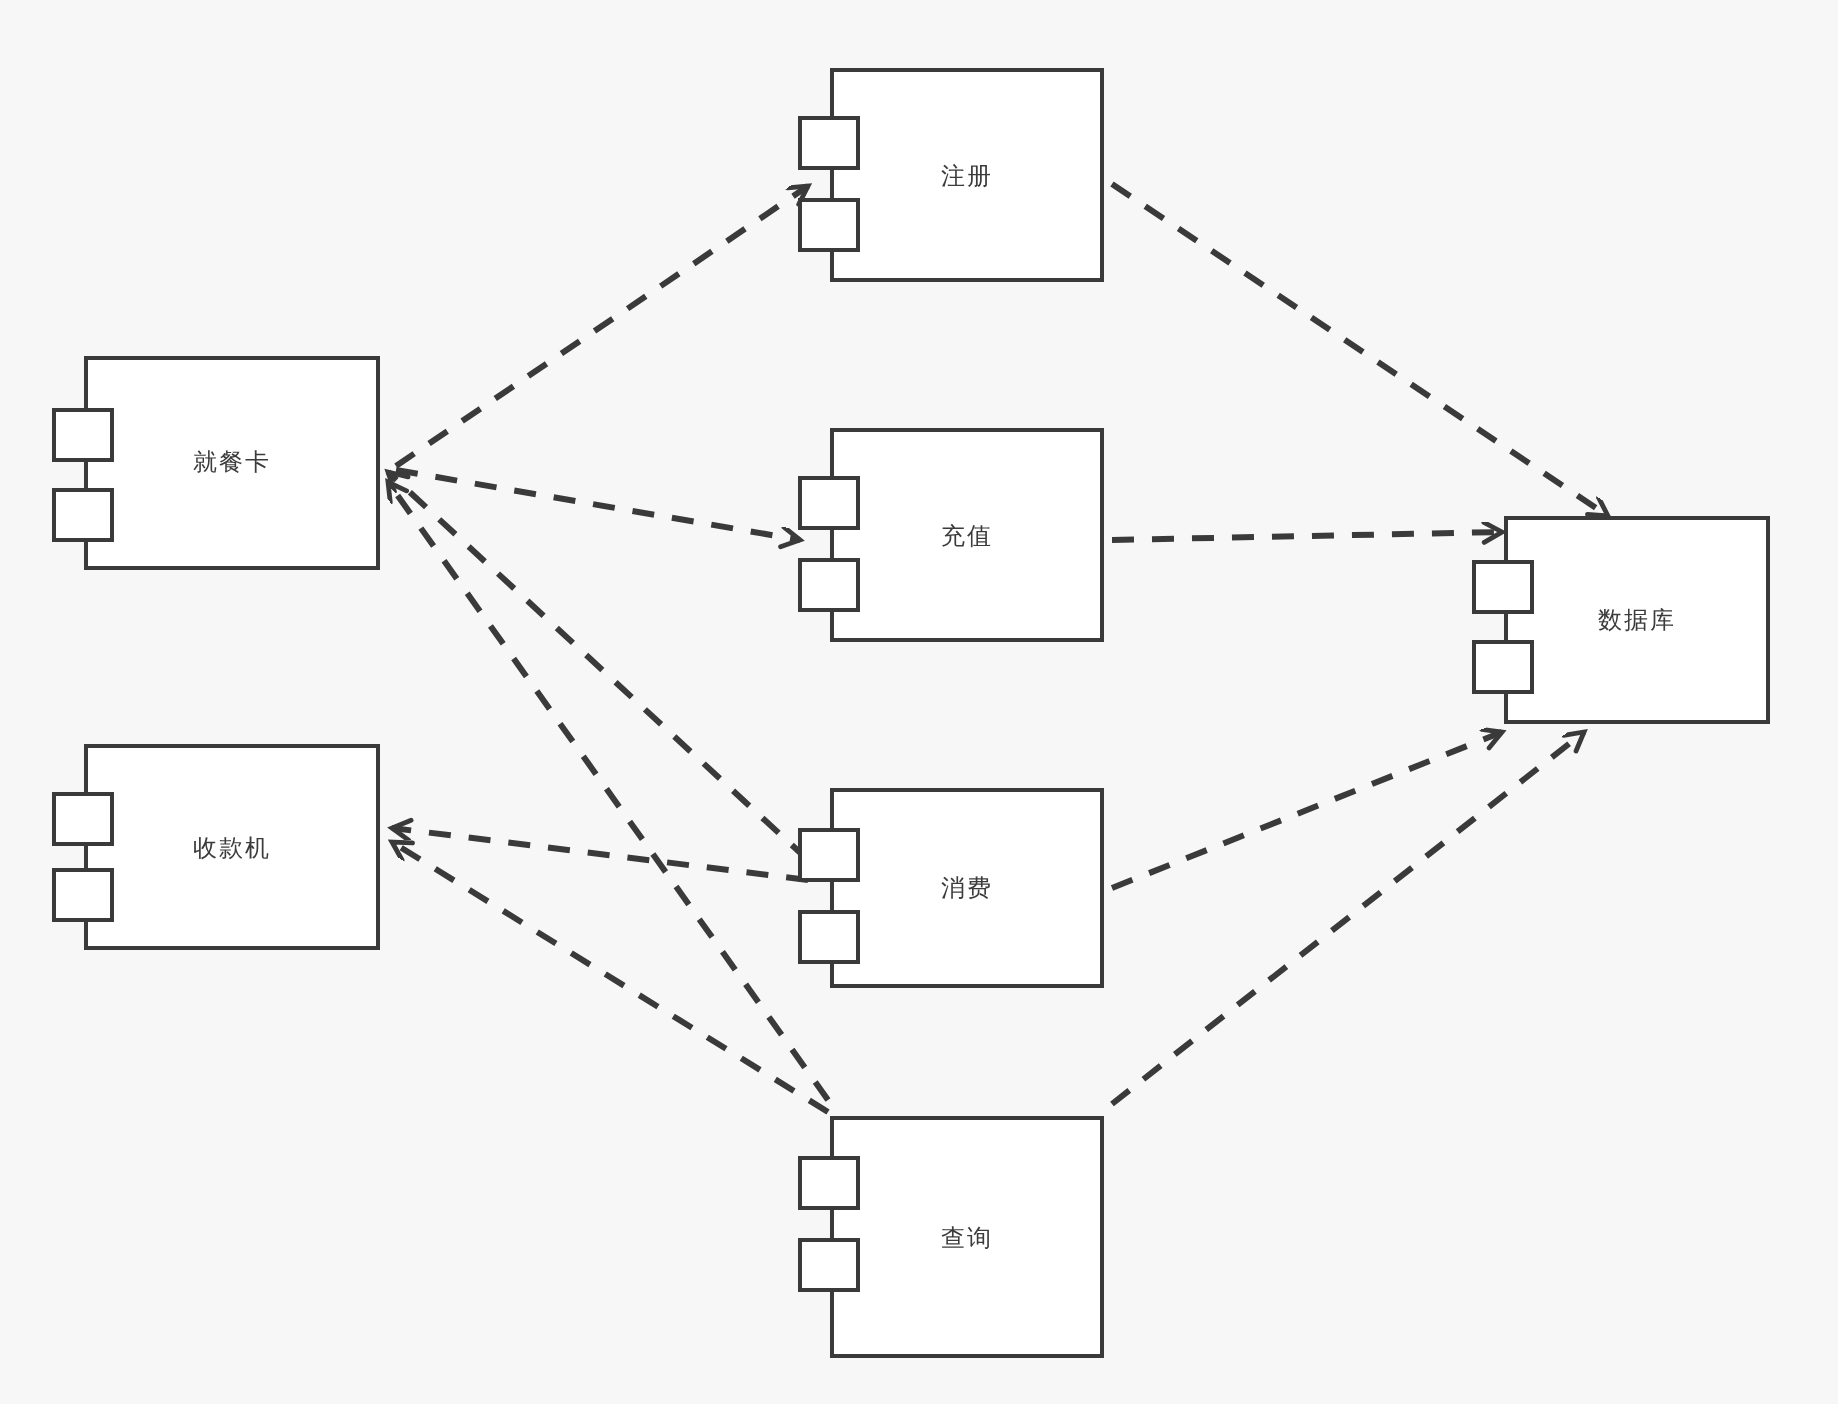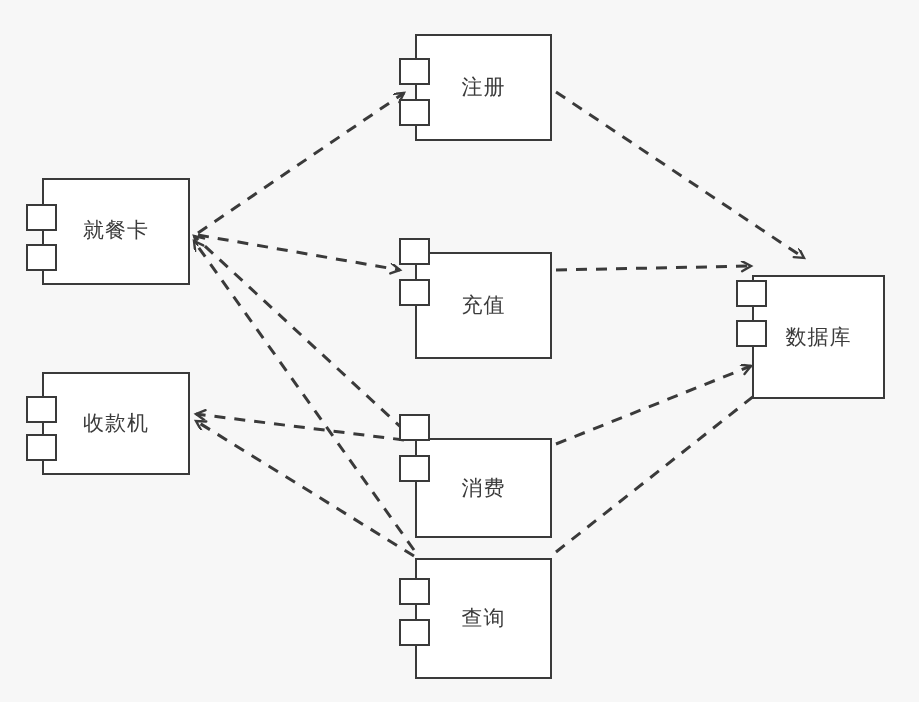--- a/index.html
+++ b/index.html
@@ -30,21 +30,21 @@
     position: absolute;
     box-sizing: border-box;
     background: #ffffff;
     border: 2.5px solid #3a3a3a;
     display: flex;
     align-items: center;
     justify-content: center;
     z-index: 3;
   }
   .component-label {
-    font-size: 21px;
+    font-size: 12px;
     color: #3b3b3b;
     letter-spacing: 1px;
     line-height: 1;
     user-select: none;
     white-space: nowrap;
   }
   .port {
     position: absolute;
     box-sizing: border-box;
     width: 31px;
@@ -101,37 +101,37 @@
   </div>
   <div class="port" style="left:26px; top:396px;"></div>
   <div class="port" style="left:26px; top:434px;"></div>
 
   <div class="component" style="left:415px; top:34px; width:137px; height:107px;">
     <span class="component-label">注册</span>
   </div>
   <div class="port" style="left:399px; top:58px;"></div>
   <div class="port" style="left:399px; top:99px;"></div>
 
-  <div class="component" style="left:415px; top:214px; width:137px; height:107px;margin-top:38px;">
+  <div class="component" style="left:415px; top:214px; width:137px; height:107px;">
     <span class="component-label">充值</span>
   </div>
   <div class="port" style="left:399px; top:238px;"></div>
   <div class="port" style="left:399px; top:279px;"></div>
 
-  <div class="component" style="left:415px; top:394px; width:137px; height:100px;margin-top:44px;">
+  <div class="component" style="left:415px; top:394px; width:137px; height:100px;">
     <span class="component-label">消费</span>
   </div>
   <div class="port" style="left:399px; top:414px;"></div>
   <div class="port" style="left:399px; top:455px;"></div>
 
   <div class="component" style="left:415px; top:558px; width:137px; height:121px;">
     <span class="component-label">查询</span>
   </div>
   <div class="port" style="left:399px; top:578px;"></div>
   <div class="port" style="left:399px; top:619px;"></div>
 
-  <div class="component" style="left:752px; top:258px; width:133px; height:124px;margin-top:17px;">
+  <div class="component" style="left:752px; top:258px; width:133px; height:104px;">
     <span class="component-label">数据库</span>
   </div>
   <div class="port" style="left:736px; top:280px;"></div>
   <div class="port" style="left:736px; top:320px;"></div>
 
 </div>
 
 </body></html>

